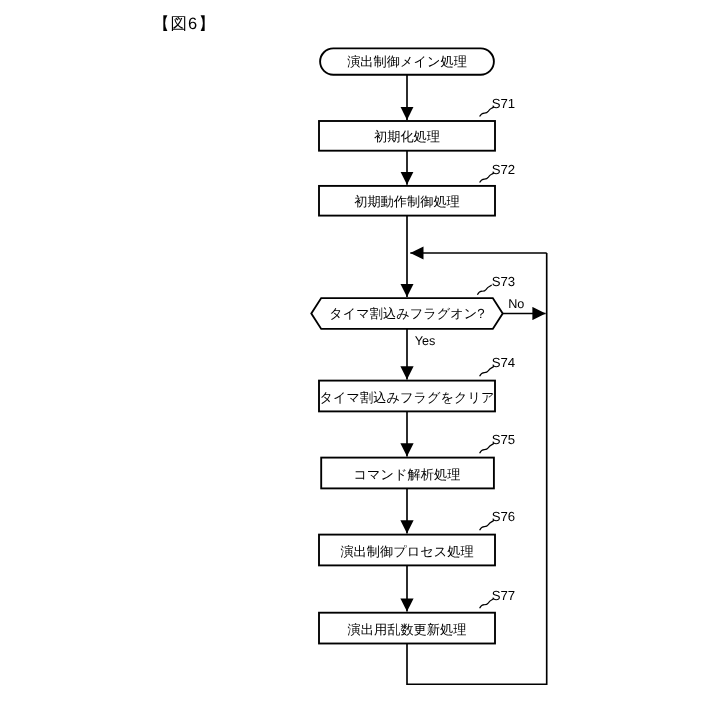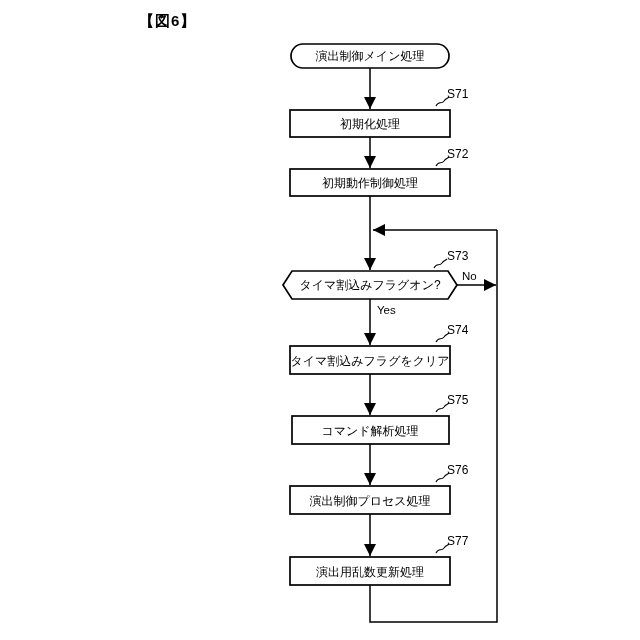--- a/index.html
+++ b/index.html
@@ -13,21 +13,21 @@
     height: 640px;
     background: #ffffff;
     font-family: "Liberation Sans", sans-serif;
     overflow: hidden;
   }
   .fig-label {
     position: absolute;
     left: 139px;
     top: 12px;
     font-size: 15px;
-    font-weight: bold;
+    font-weight: normal;
     color: #000;
     letter-spacing: 1px;
   }
   svg text {
     font-family: "Liberation Sans", sans-serif;
     fill: #000;
   }
   .node-label { font-size: 12px; }
   .step-id { font-size: 12px; }
   .branch-label { font-size: 11.5px; }

